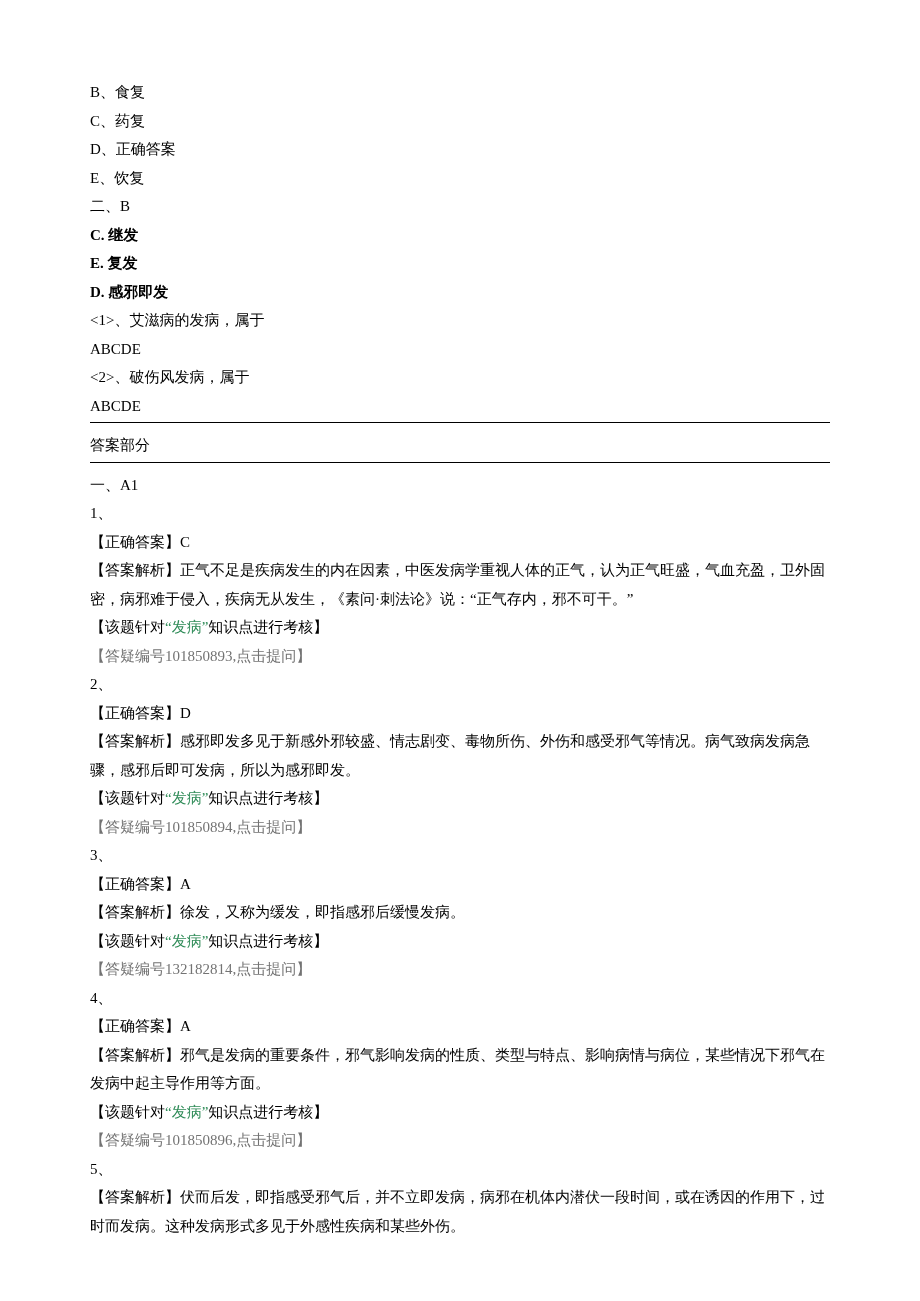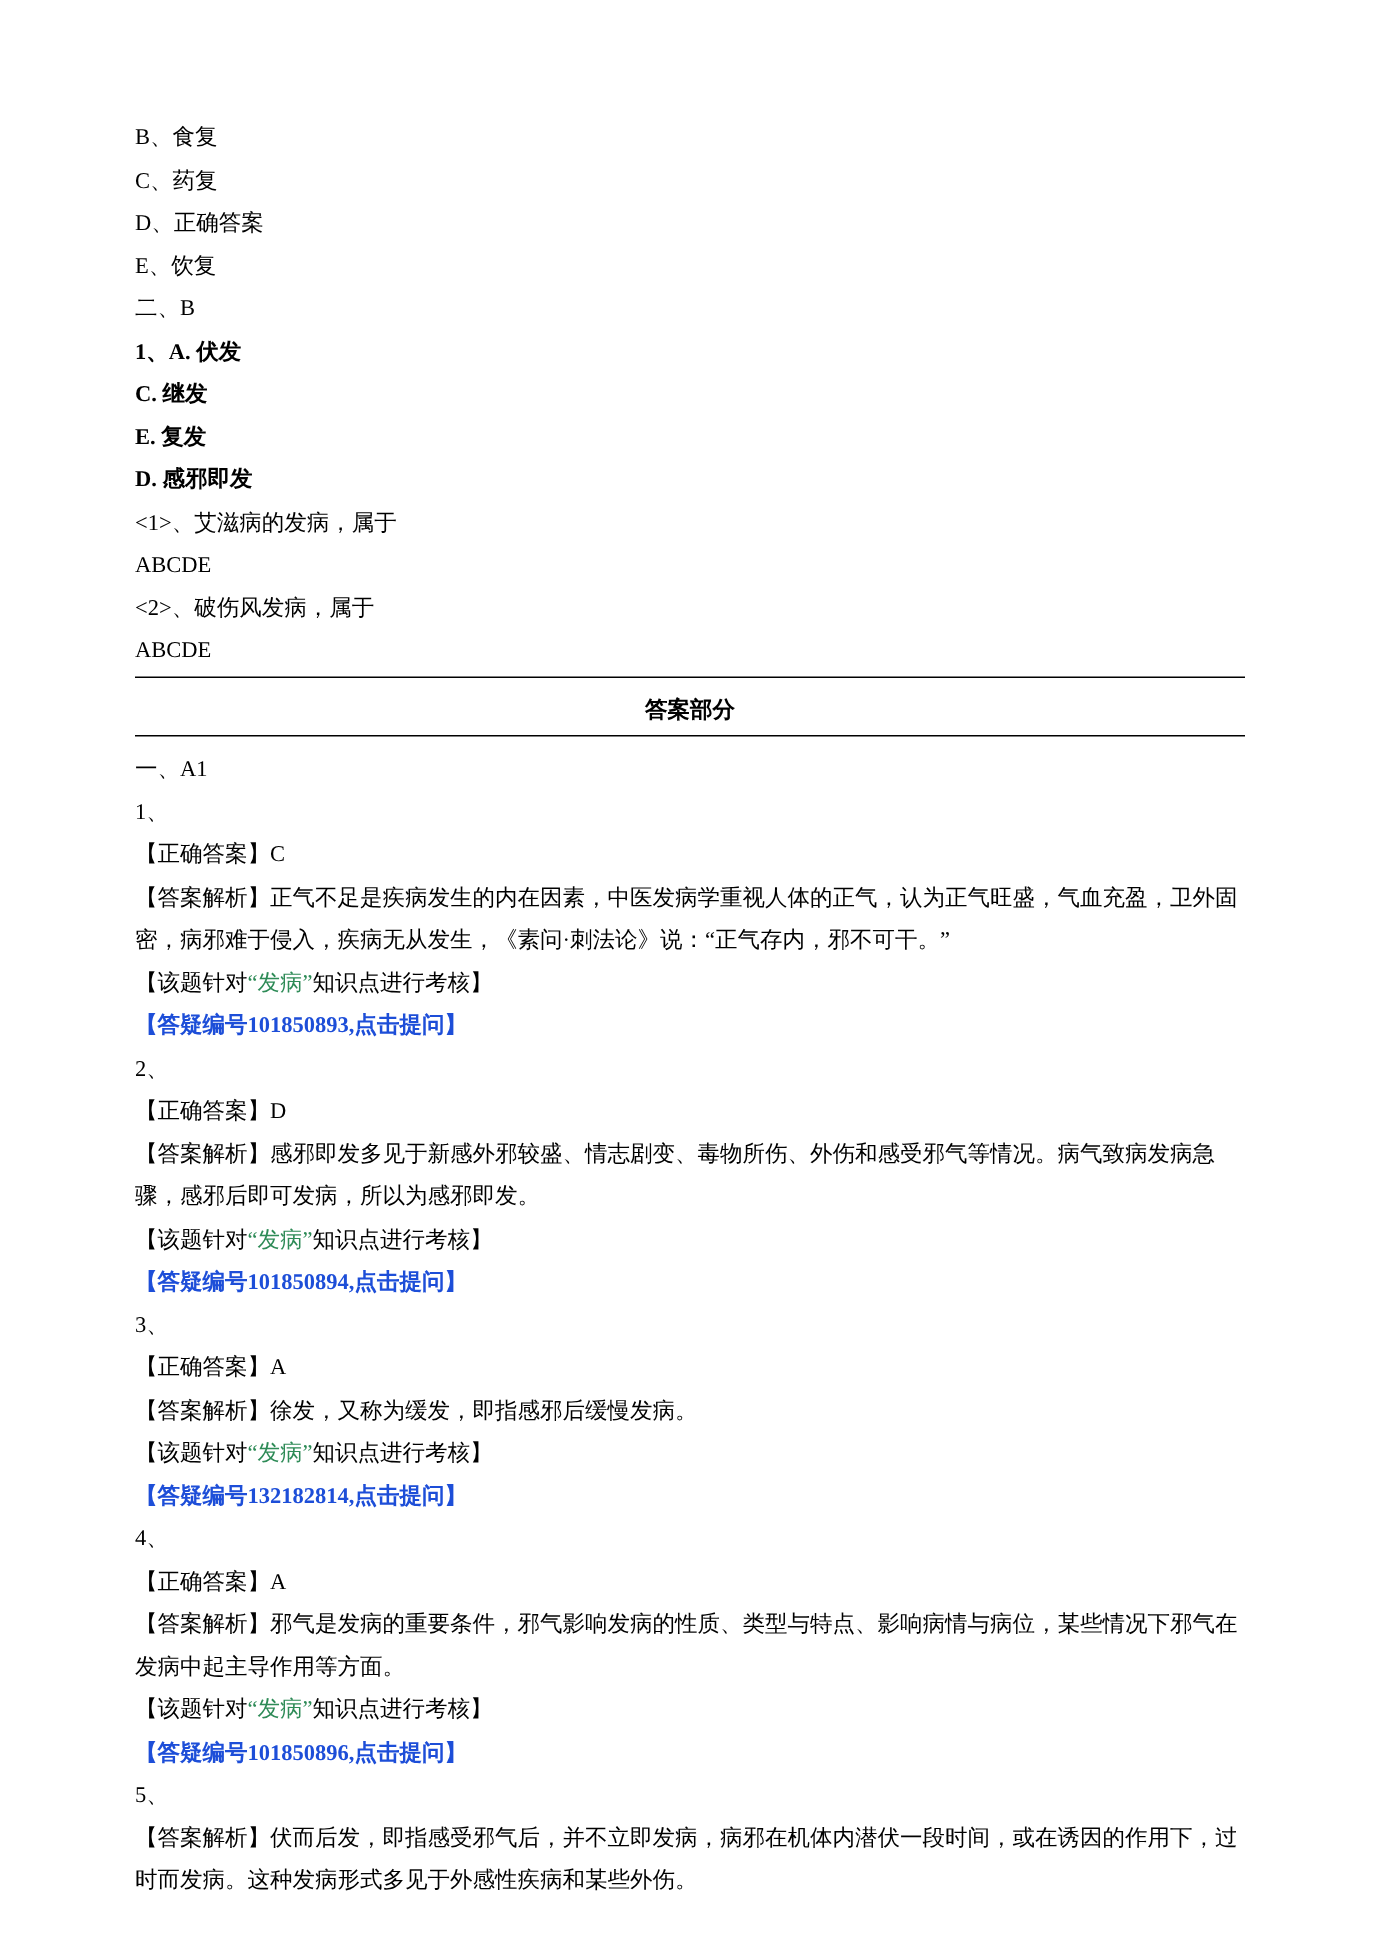--- a/index.html
+++ b/index.html
@@ -17,53 +17,50 @@
     padding: 78px 90px 40px 90px;
     box-sizing: border-box;
   }
   .line {
     display: block;
   }
   .bold {
     font-weight: bold;
   }
   .section-title {
-    text-align: center;
-    font-weight: bold;
+    font-weight: normal;
     margin-top: 4px;
   }
   hr.divider {
     border: none;
     border-top: 1px solid #000;
     margin: 2px 0 8px 0;
   }
   .green {
     color: #2e8b57;
   }
   .blue {
-    color: #1d4ed8;
-    font-weight: bold;
+    color: #737373;
   }
   .answer-block {
     margin-top: 8px;
   }
 </style>
 </head>
 <body>
 
 <div class="page">
 
   <span class="line">B、食复</span>
   <span class="line">C、药复</span>
   <span class="line">D、正确答案</span>
   <span class="line">E、饮复</span>
 
   <span class="line">二、B</span>
 
-  <span class="line bold">1、A. 伏发</span>
   <span class="line bold">C. 继发</span>
   <span class="line bold">E. 复发</span>
   <span class="line bold">D. 感邪即发</span>
 
   <span class="line">&lt;1&gt;、艾滋病的发病，属于</span>
   <span class="line">ABCDE</span>
   <span class="line">&lt;2&gt;、破伤风发病，属于</span>
   <span class="line">ABCDE</span>
 
   <hr class="divider">

